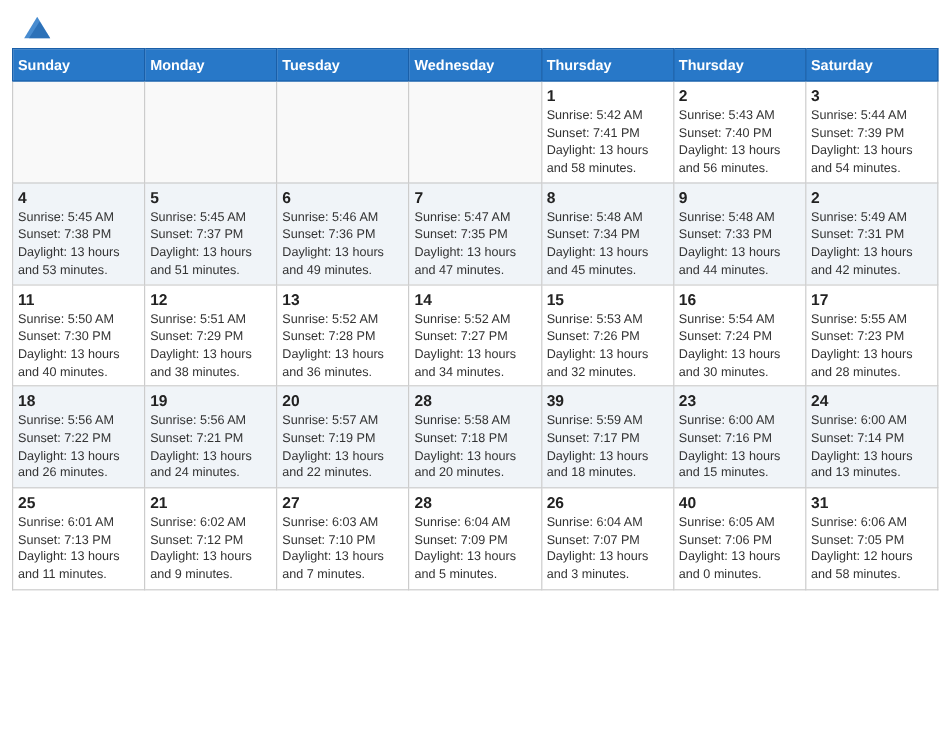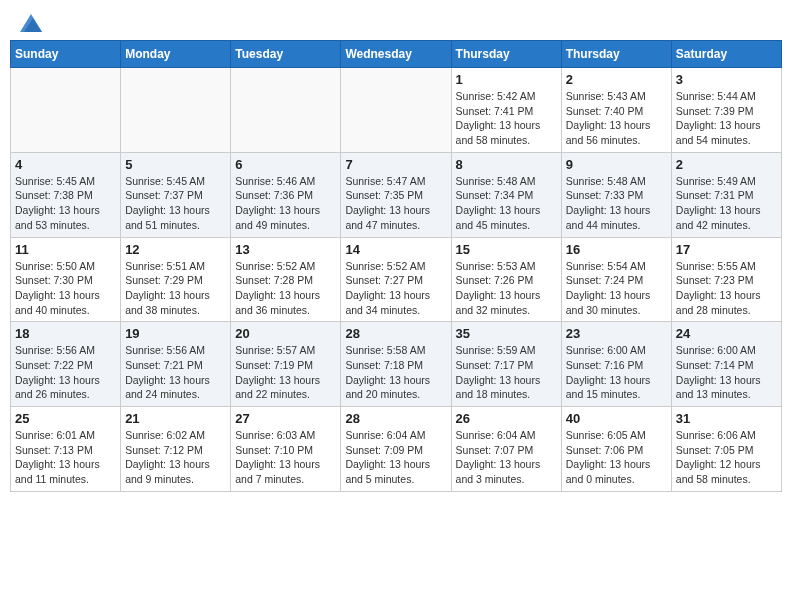--- a/index.html
+++ b/index.html
@@ -211,21 +211,21 @@
         </td>
         <td>
           <span class="day-number">20</span>
           <div class="day-info">Sunrise: 5:57 AM<br>Sunset: 7:19 PM<br>Daylight: 13 hours and 22 minutes.</div>
         </td>
         <td>
           <span class="day-number">28</span>
           <div class="day-info">Sunrise: 5:58 AM<br>Sunset: 7:18 PM<br>Daylight: 13 hours and 20 minutes.</div>
         </td>
         <td>
-          <span class="day-number">35</span>
+          <span class="day-number">39</span>
           <div class="day-info">Sunrise: 5:59 AM<br>Sunset: 7:17 PM<br>Daylight: 13 hours and 18 minutes.</div>
         </td>
         <td>
           <span class="day-number">23</span>
           <div class="day-info">Sunrise: 6:00 AM<br>Sunset: 7:16 PM<br>Daylight: 13 hours and 15 minutes.</div>
         </td>
         <td>
           <span class="day-number">24</span>
           <div class="day-info">Sunrise: 6:00 AM<br>Sunset: 7:14 PM<br>Daylight: 13 hours and 13 minutes.</div>
         </td>

